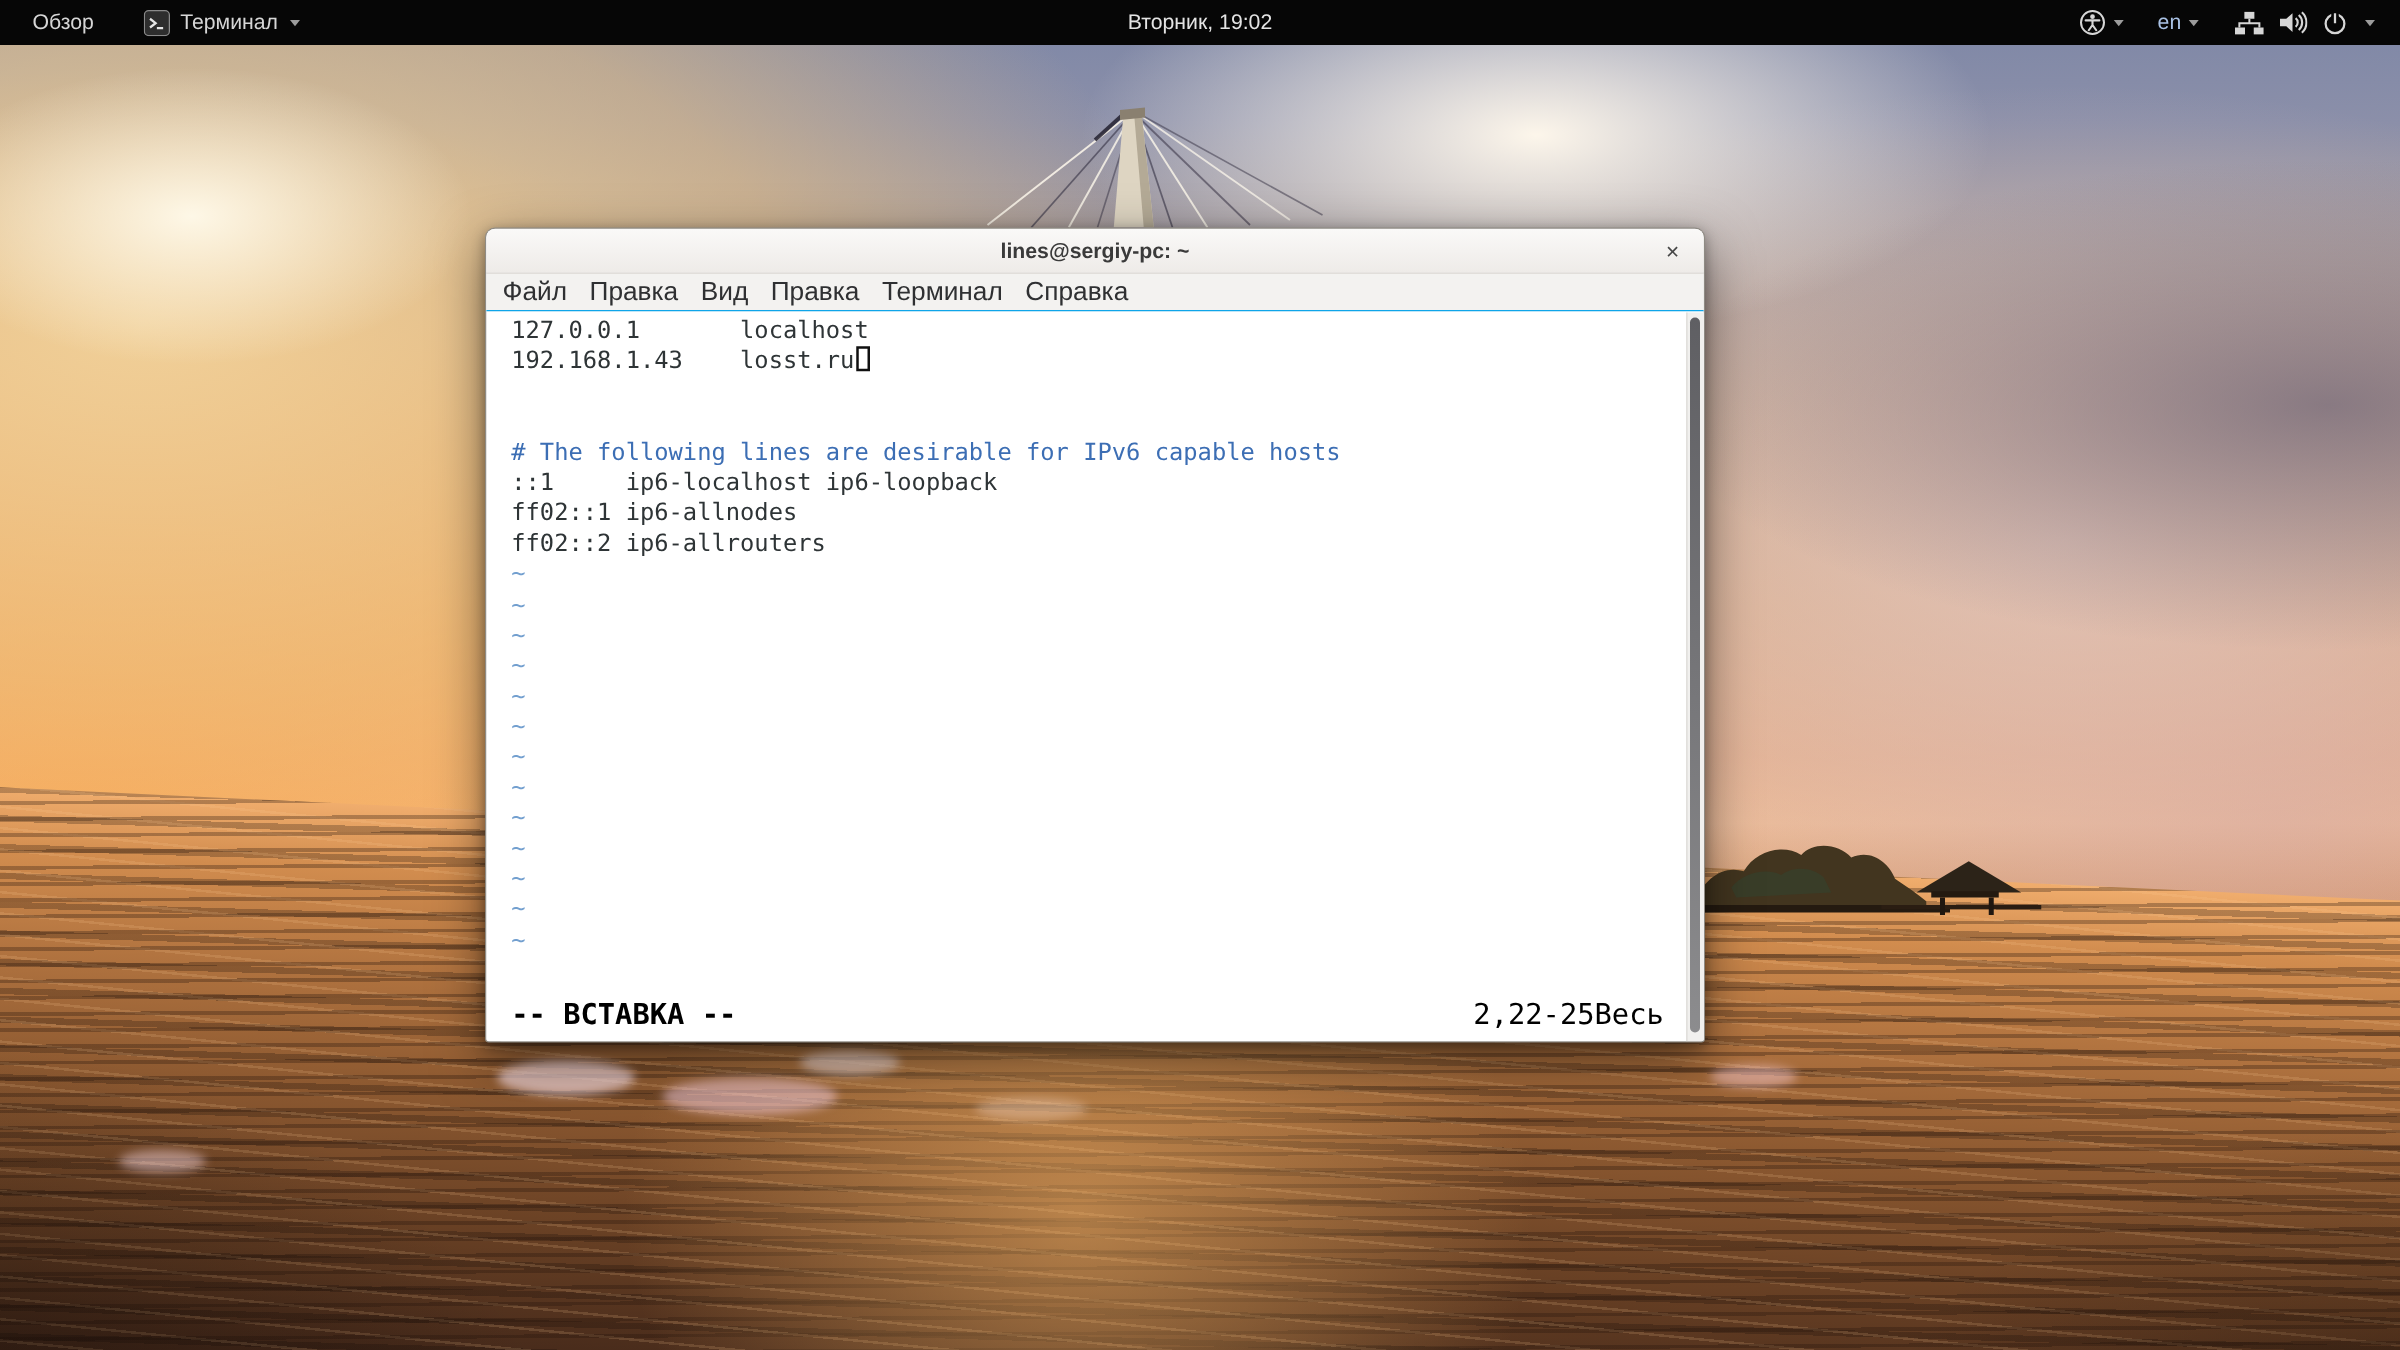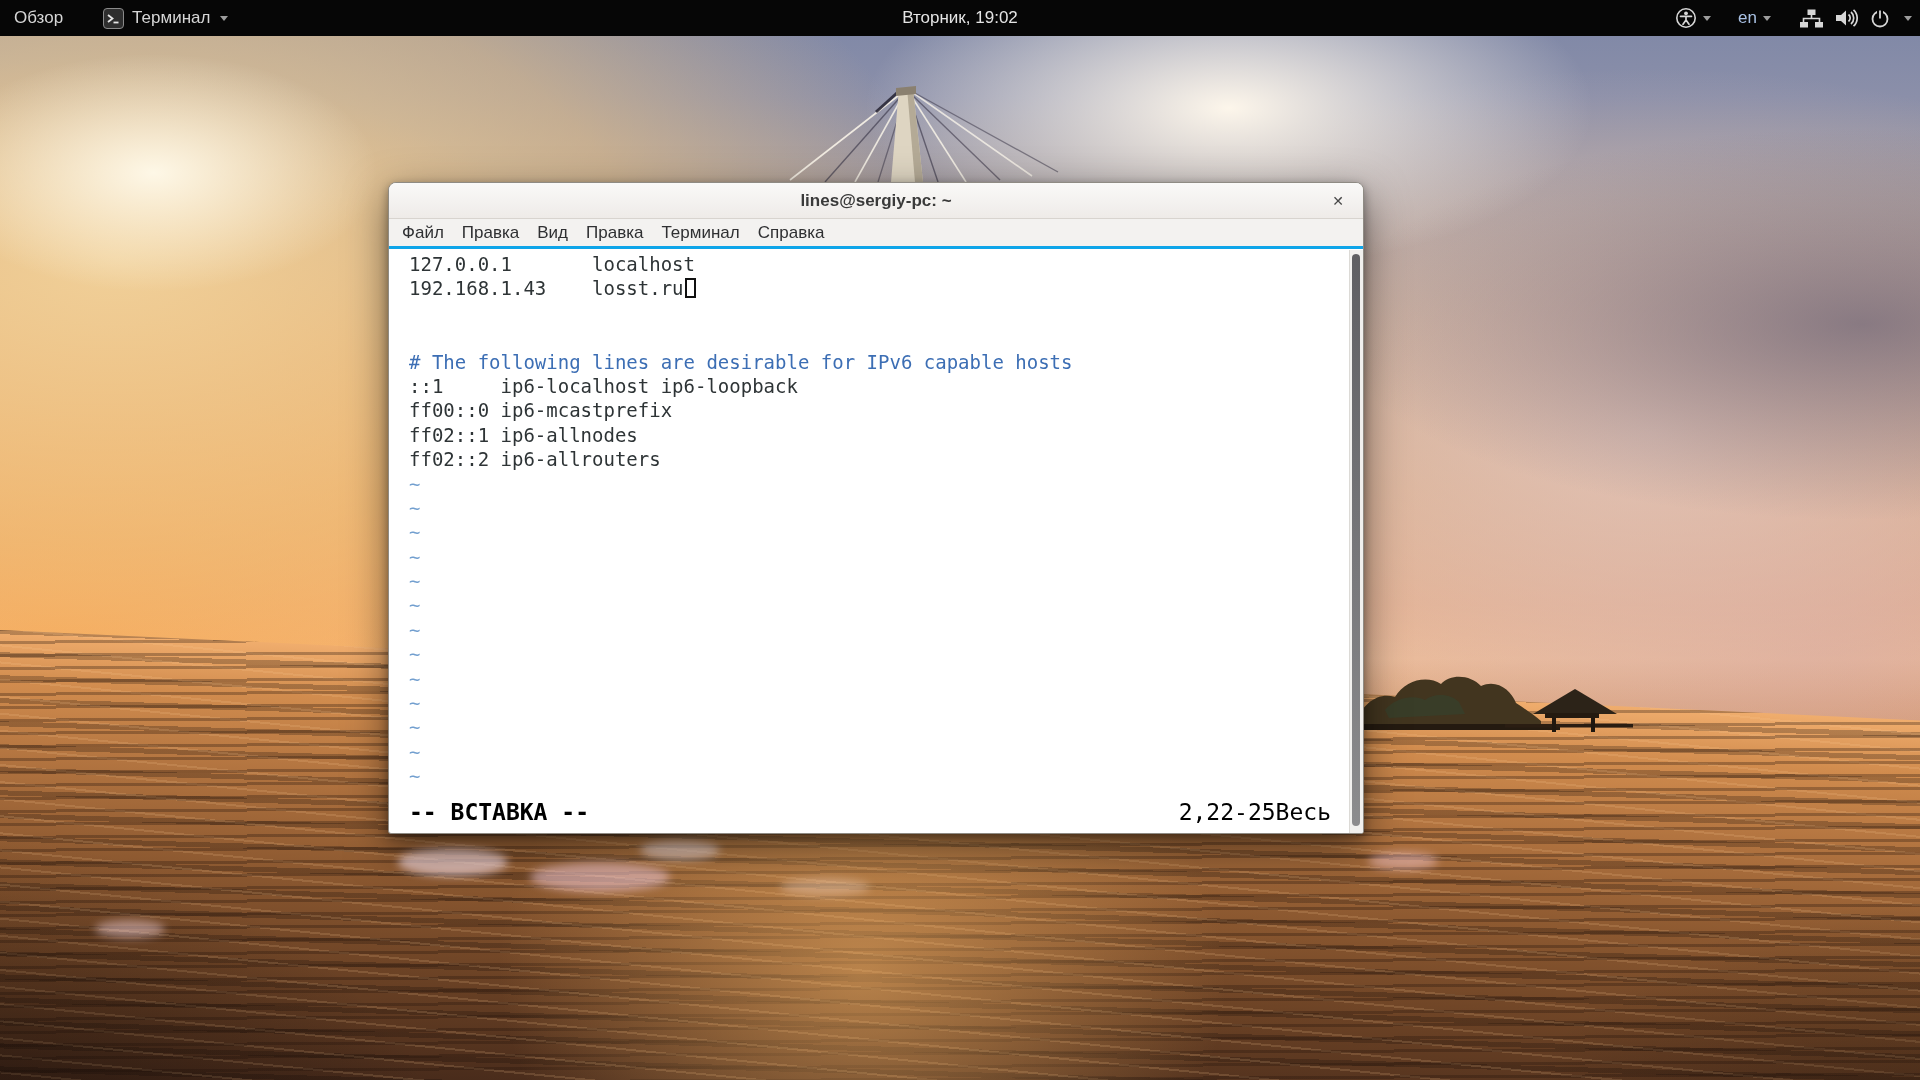--- a/index.html
+++ b/index.html
@@ -30,42 +30,42 @@
       repeating-linear-gradient(177deg, rgba(35,18,10,0.30) 0 3px, rgba(35,18,10,0) 3px 13px),
       repeating-linear-gradient(183deg, rgba(255,205,150,0.16) 0 2px, rgba(255,205,150,0) 2px 17px),
       repeating-linear-gradient(179deg, rgba(20,10,6,0.25) 0 5px, rgba(20,10,6,0) 5px 23px),
       linear-gradient(180deg,#f0ad6d 0%,#d18c4e 9%,#b27440 22%,#8e5a31 38%,#6b4225 56%,#45291a 76%,#2f1c12 92%,#281710 100%);
   }
   .foam { position:absolute; border-radius:50%; filter:blur(4px); }
   .svg-decor { position:absolute; }
 
   
   .top-bar { position:absolute; left:0; top:0; width:1920px; height:36px; background:#060606;
-    display:flex; align-items:center; padding:0 8px; color:#d6d6d6; font-size:17px; z-index:50; }
+    display:flex; align-items:center; padding:0 20px; color:#d6d6d6; font-size:17px; z-index:50; }
   .tb-left { display:flex; align-items:center; gap:34px; }
   .tb-activities { padding:2px 6px; cursor:default; }
   .tb-app { display:flex; align-items:center; gap:8px; }
   .tb-clock { position:absolute; left:0; right:0; text-align:center; color:#e4e4e4; pointer-events:none; }
   .tb-right { margin-left:auto; display:flex; align-items:center; gap:13px; z-index:2; }
   .caret { width:0; height:0; border-left:4px solid transparent; border-right:4px solid transparent;
     border-top:5px solid #9c9c9c; display:inline-block; margin-left:2px; }
   .tb-kbd { color:#a9c1e4; }
   .tb-group { display:flex; align-items:center; gap:11px; margin-left:16px; }
 
   
   .window { position:absolute; left:388px; top:182px; width:976px; height:652px;
     border:1px solid #8f8b84; border-radius:8px 8px 3px 3px; overflow:hidden;
     box-shadow:0 14px 42px rgba(0,0,0,0.50), 0 3px 10px rgba(0,0,0,0.35); background:#ffffff; z-index:40; }
   .titlebar { position:relative; height:36px; background:linear-gradient(#faf9f8,#eeebe8);
     border-bottom:1px solid #d8d4cf; display:flex; align-items:center; justify-content:center; }
   .title-text { font-weight:bold; font-size:17px; color:#3a3a3a; }
   .close-btn { position:absolute; right:15px; top:8px; width:20px; height:20px; display:flex;
     align-items:center; justify-content:center; color:#474747; font-size:14px; font-weight:bold; cursor:default; }
-  .menubar { height:30px; background:#f3f2f0; border-bottom:3px solid #0ea5e9;
-    display:flex; align-items:center; padding-left:5px; font-size:17px; color:#2f3032; }
+  .menubar { height:30px; background:#f3f2f0; border-bottom:1px solid #0ea5e9;
+    display:flex; align-items:center; padding-left:5px; font-size:21px; color:#2f3032; }
   .menu-item { padding:3px 8px; margin-right:2px; border-radius:3px; cursor:default; }
 
   .term-area { position:absolute; left:0; right:0; top:67px; bottom:0; background:#fff;margin-left:12px; }
   .term-lines { position:absolute; left:8px; top:2px; right:22px;
     font-family:"DejaVu Sans Mono","Liberation Mono",monospace; font-size:19px; line-height:24.4px; color:#2e3436; }
   .term-line { white-space:pre; height:24.4px; }
   .cursor { display:inline-block; width:11px; height:20px; border:2px solid #101010; vertical-align:-3px; margin-left:1px; }
   .status-row { position:absolute; left:8px; right:32px; bottom:8px; display:flex; align-items:flex-end;
     font-family:"DejaVu Sans Mono","Liberation Mono",monospace; font-size:23px; color:#000; }
   .status-mode { font-weight:bold; }
@@ -189,21 +189,20 @@
       </div>
 
     <div class="term-area">
       <div class="term-lines">
           <div class="term-line"><span style="color: rgb(46, 52, 54);">127.0.0.1       localhost</span></div>
           <div class="term-line"><span style="color: rgb(46, 52, 54);">192.168.1.43    losst.ru</span><span class="cursor"></span></div>
           <div class="term-line"><span style="color: rgb(46, 52, 54);">&nbsp;</span></div>
           <div class="term-line"><span style="color: rgb(46, 52, 54);">&nbsp;</span></div>
           <div class="term-line"><span style="color: rgb(60, 110, 180);"># The following lines are desirable for IPv6 capable hosts</span></div>
           <div class="term-line"><span style="color: rgb(46, 52, 54);">::1     ip6-localhost ip6-loopback</span></div>
-          <div class="term-line"><span style="color: rgb(46, 52, 54);">ff00::0 ip6-mcastprefix</span></div>
           <div class="term-line"><span style="color: rgb(46, 52, 54);">ff02::1 ip6-allnodes</span></div>
           <div class="term-line"><span style="color: rgb(46, 52, 54);">ff02::2 ip6-allrouters</span></div>
           <div class="term-line"><span style="color: rgb(114, 159, 207);">~</span></div>
           <div class="term-line"><span style="color: rgb(114, 159, 207);">~</span></div>
           <div class="term-line"><span style="color: rgb(114, 159, 207);">~</span></div>
           <div class="term-line"><span style="color: rgb(114, 159, 207);">~</span></div>
           <div class="term-line"><span style="color: rgb(114, 159, 207);">~</span></div>
           <div class="term-line"><span style="color: rgb(114, 159, 207);">~</span></div>
           <div class="term-line"><span style="color: rgb(114, 159, 207);">~</span></div>
           <div class="term-line"><span style="color: rgb(114, 159, 207);">~</span></div>

